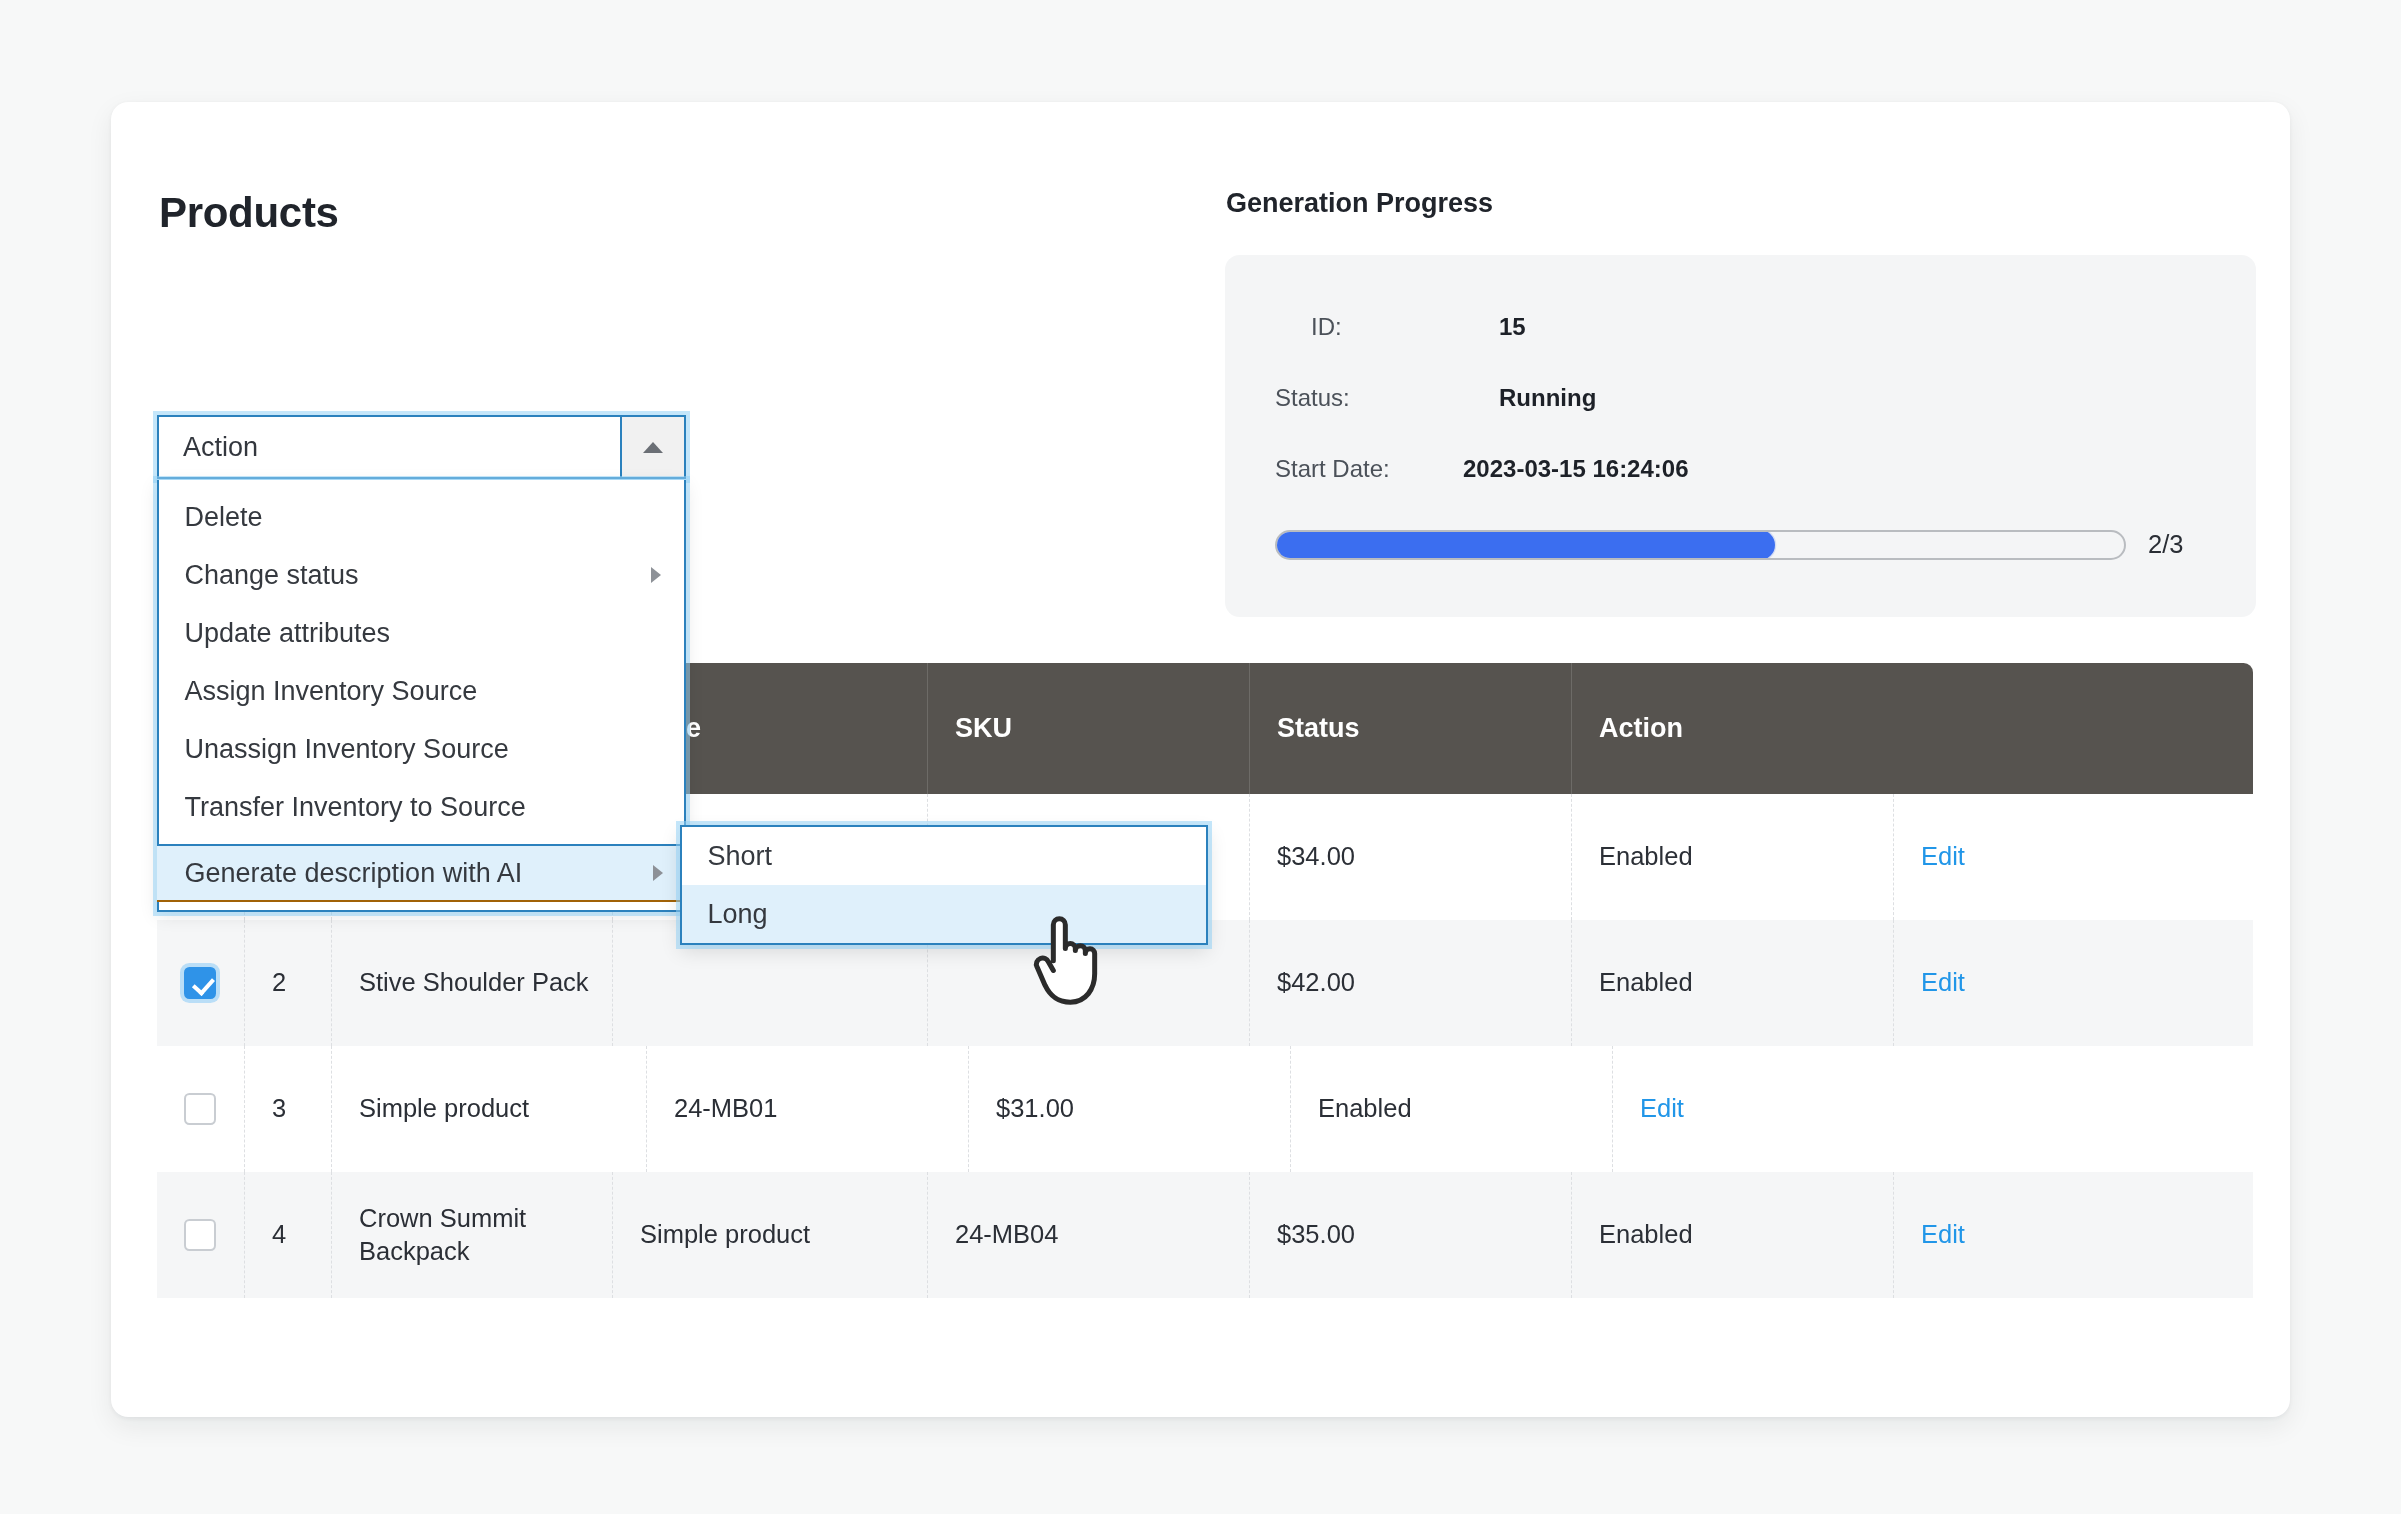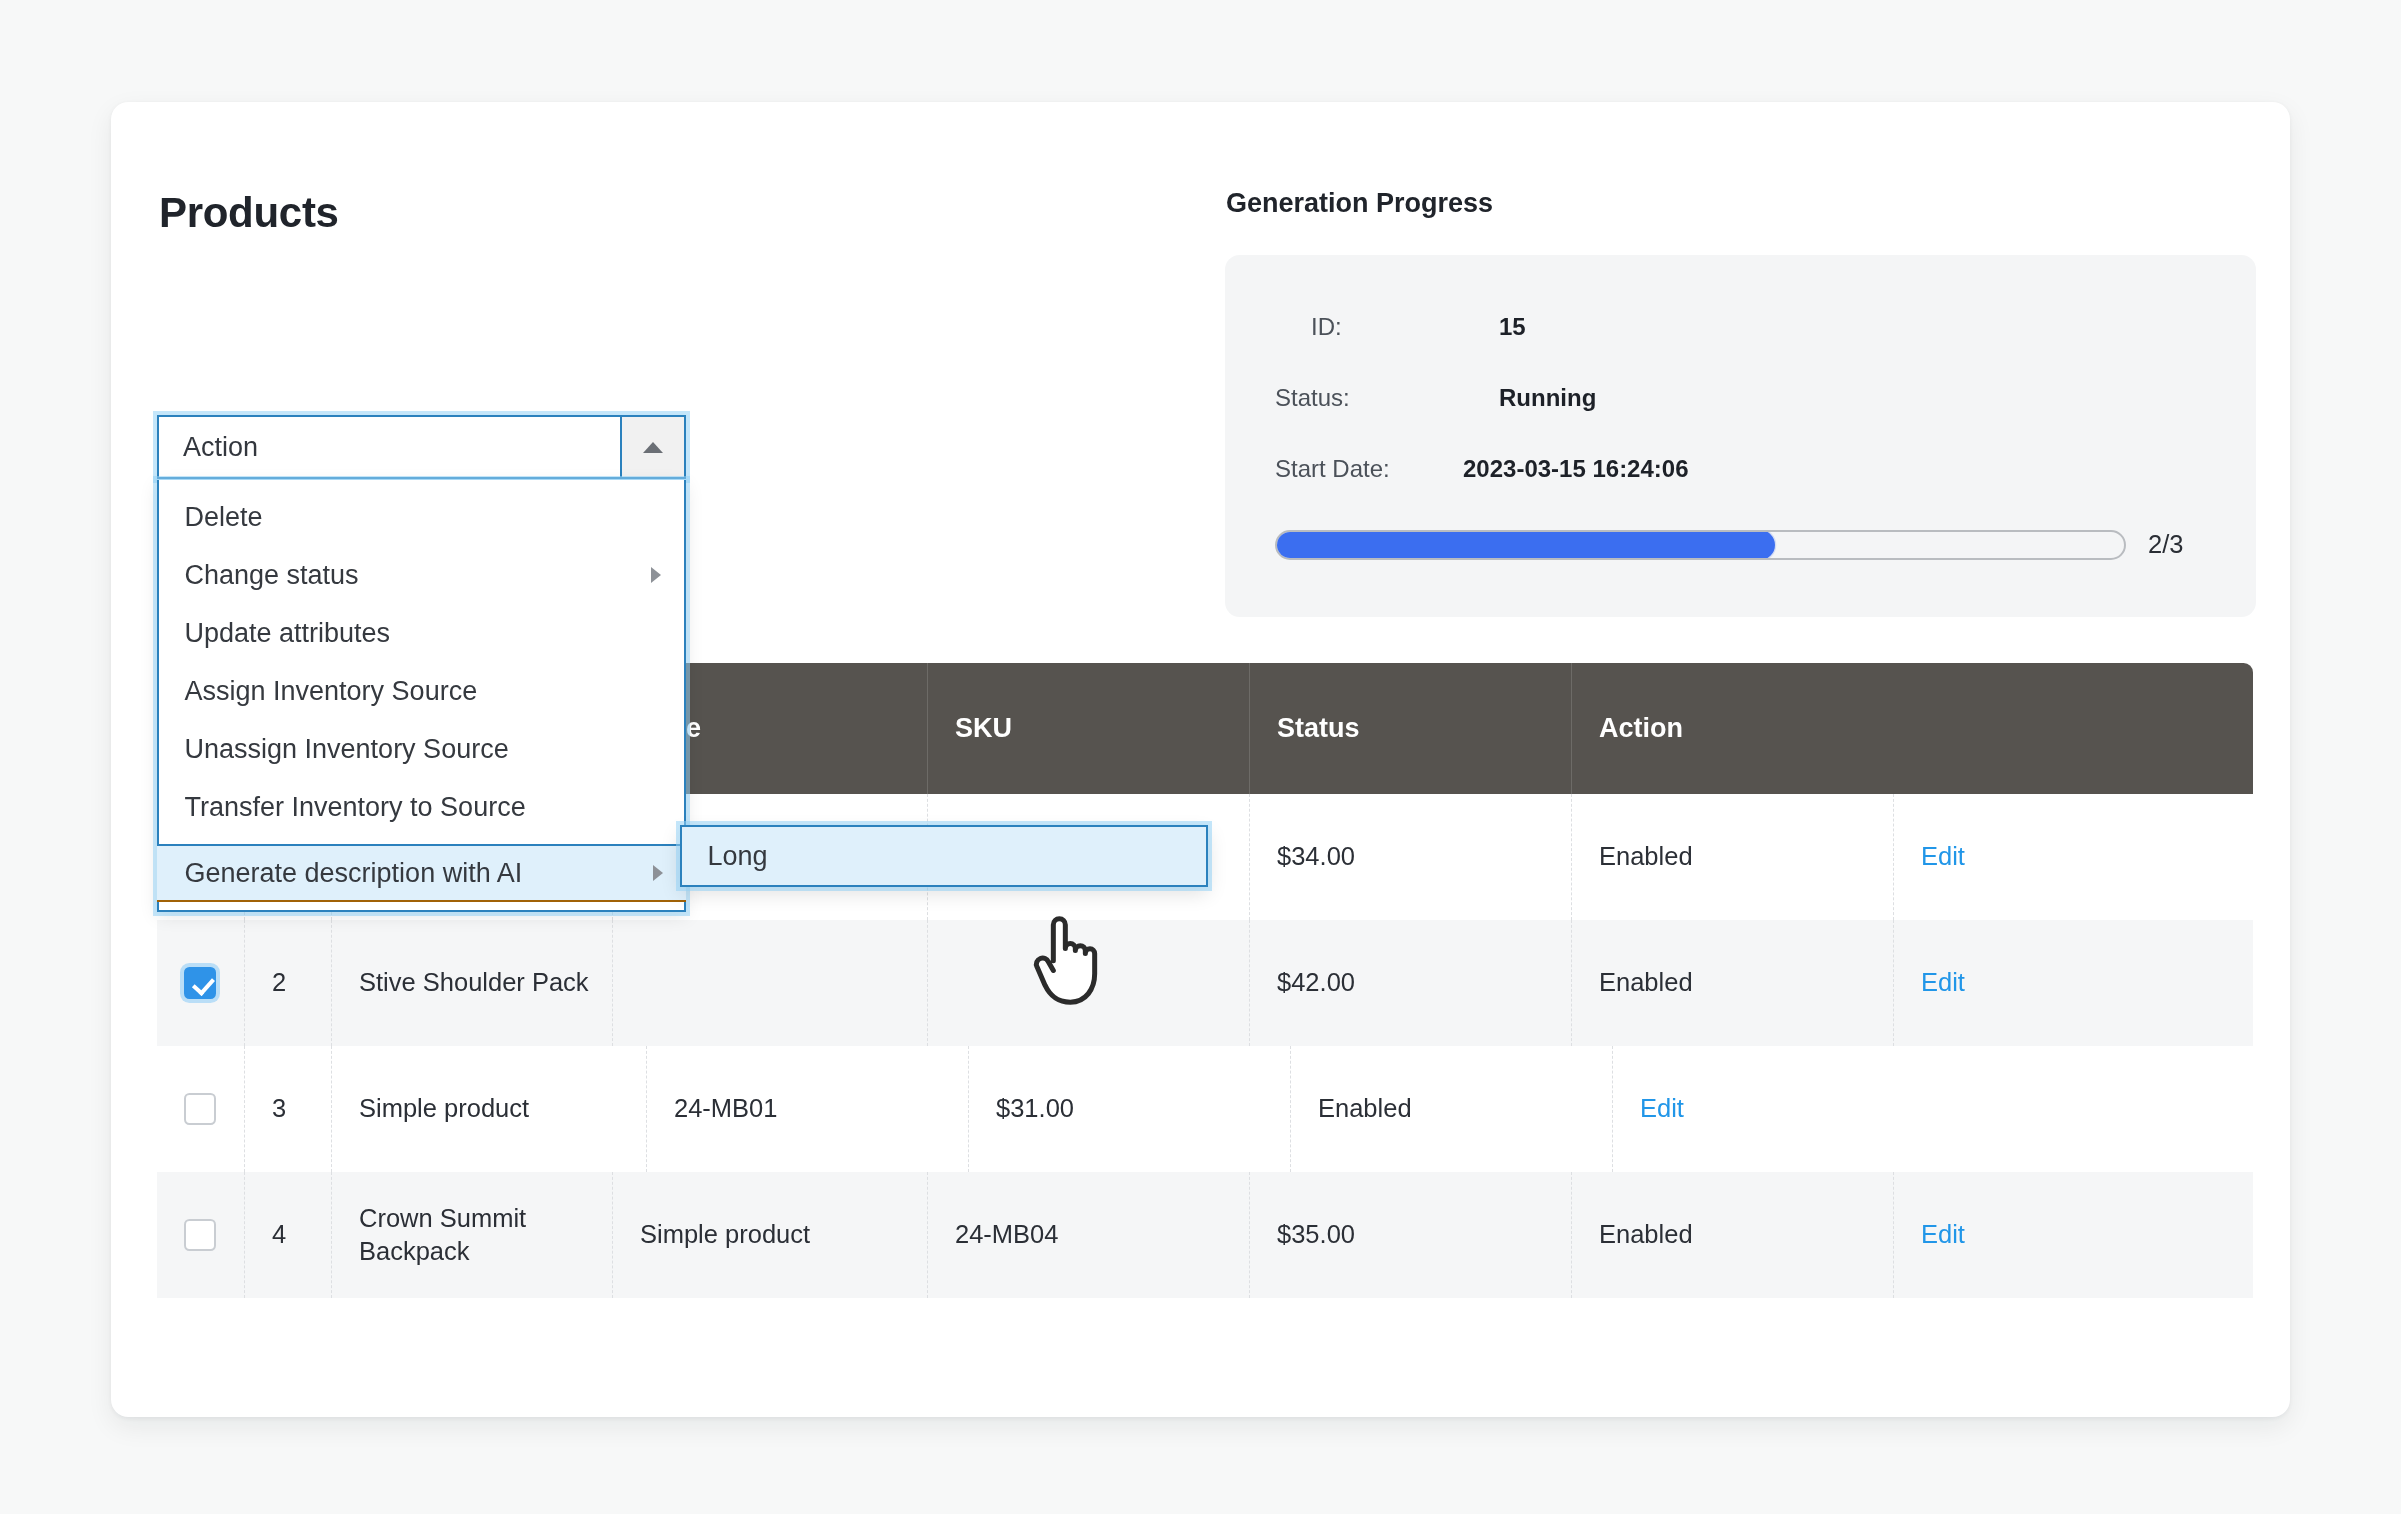--- a/index.html
+++ b/index.html
@@ -425,20 +425,21 @@
     <div class="dd-item">
       <span>Transfer Inventory to Source</span>
     </div>
     <div class="dd-item highlight">
       <span>Generate description with AI</span>
       <span class="tri-right"></span>
     </div>
   </div>
 
 <div class="submenu" id="submenu">
+    <div class="sm-item">Short</div>
     <div class="sm-item highlight">Long</div>
   </div>
 
 <div class="cursor">
   <svg width="80" height="101" viewBox="0 0 24 30">
     <path d="M7.3 14.2V3.4c0-1 .8-1.8 1.8-1.8s1.8.8 1.8 1.8v7.1c0-.8.7-1.5 1.5-1.5s1.5.7 1.5 1.5v.6c0-.8.7-1.4 1.5-1.4s1.5.6 1.5 1.4v.9c0-.8.6-1.4 1.4-1.4s1.4.6 1.4 1.4v6.1c0 4.5-2.6 8.5-7.3 8.5-4.2 0-6.2-2.2-7.6-5.1L2.4 16c-.5-1 0-2.1 1-2.5 1-.4 2 .1 2.4 1l1.5 2.6" fill="#ffffff" stroke="#2b2b2b" stroke-width="1.5" stroke-linejoin="round" stroke-linecap="round"></path>
   </svg>
 </div>
 
 

